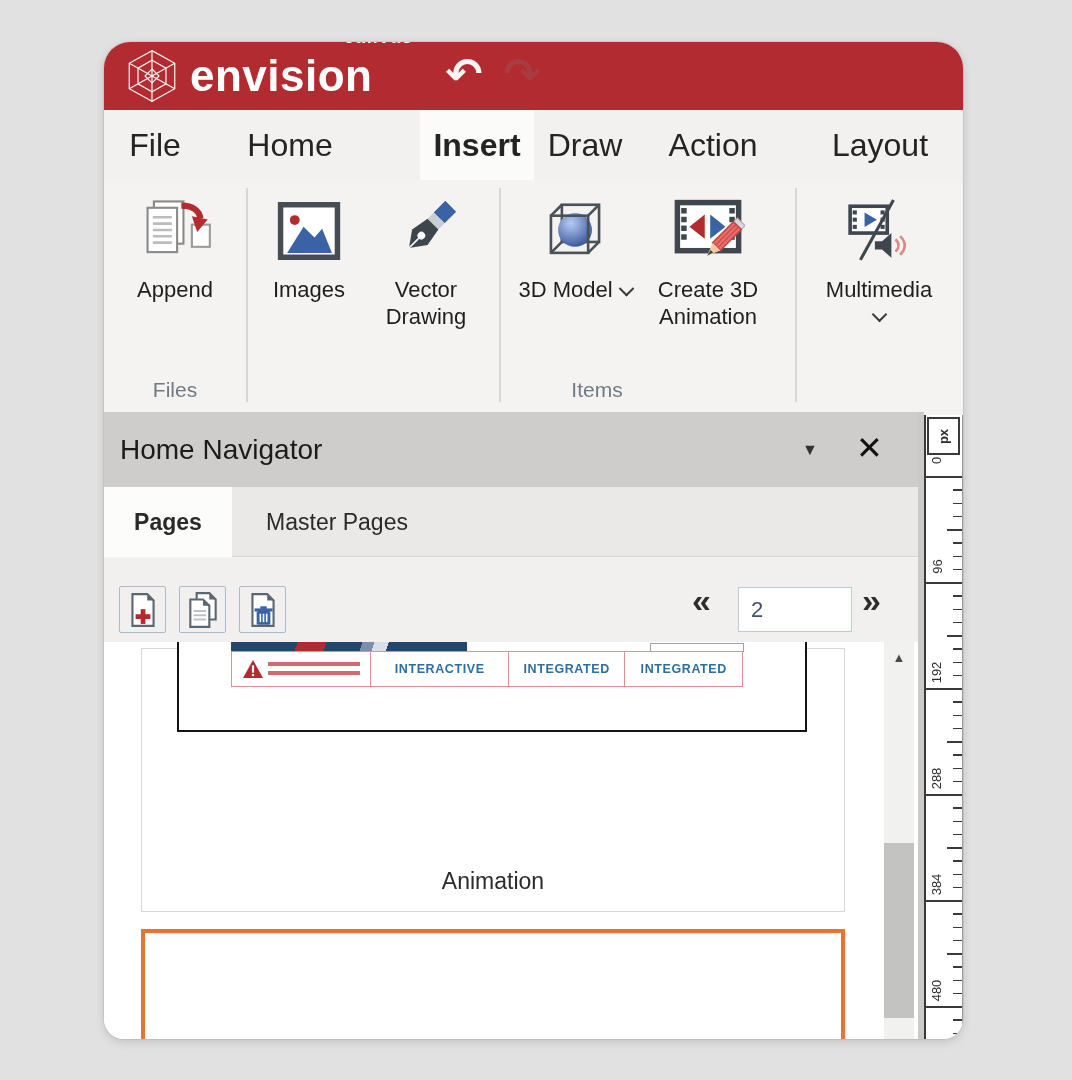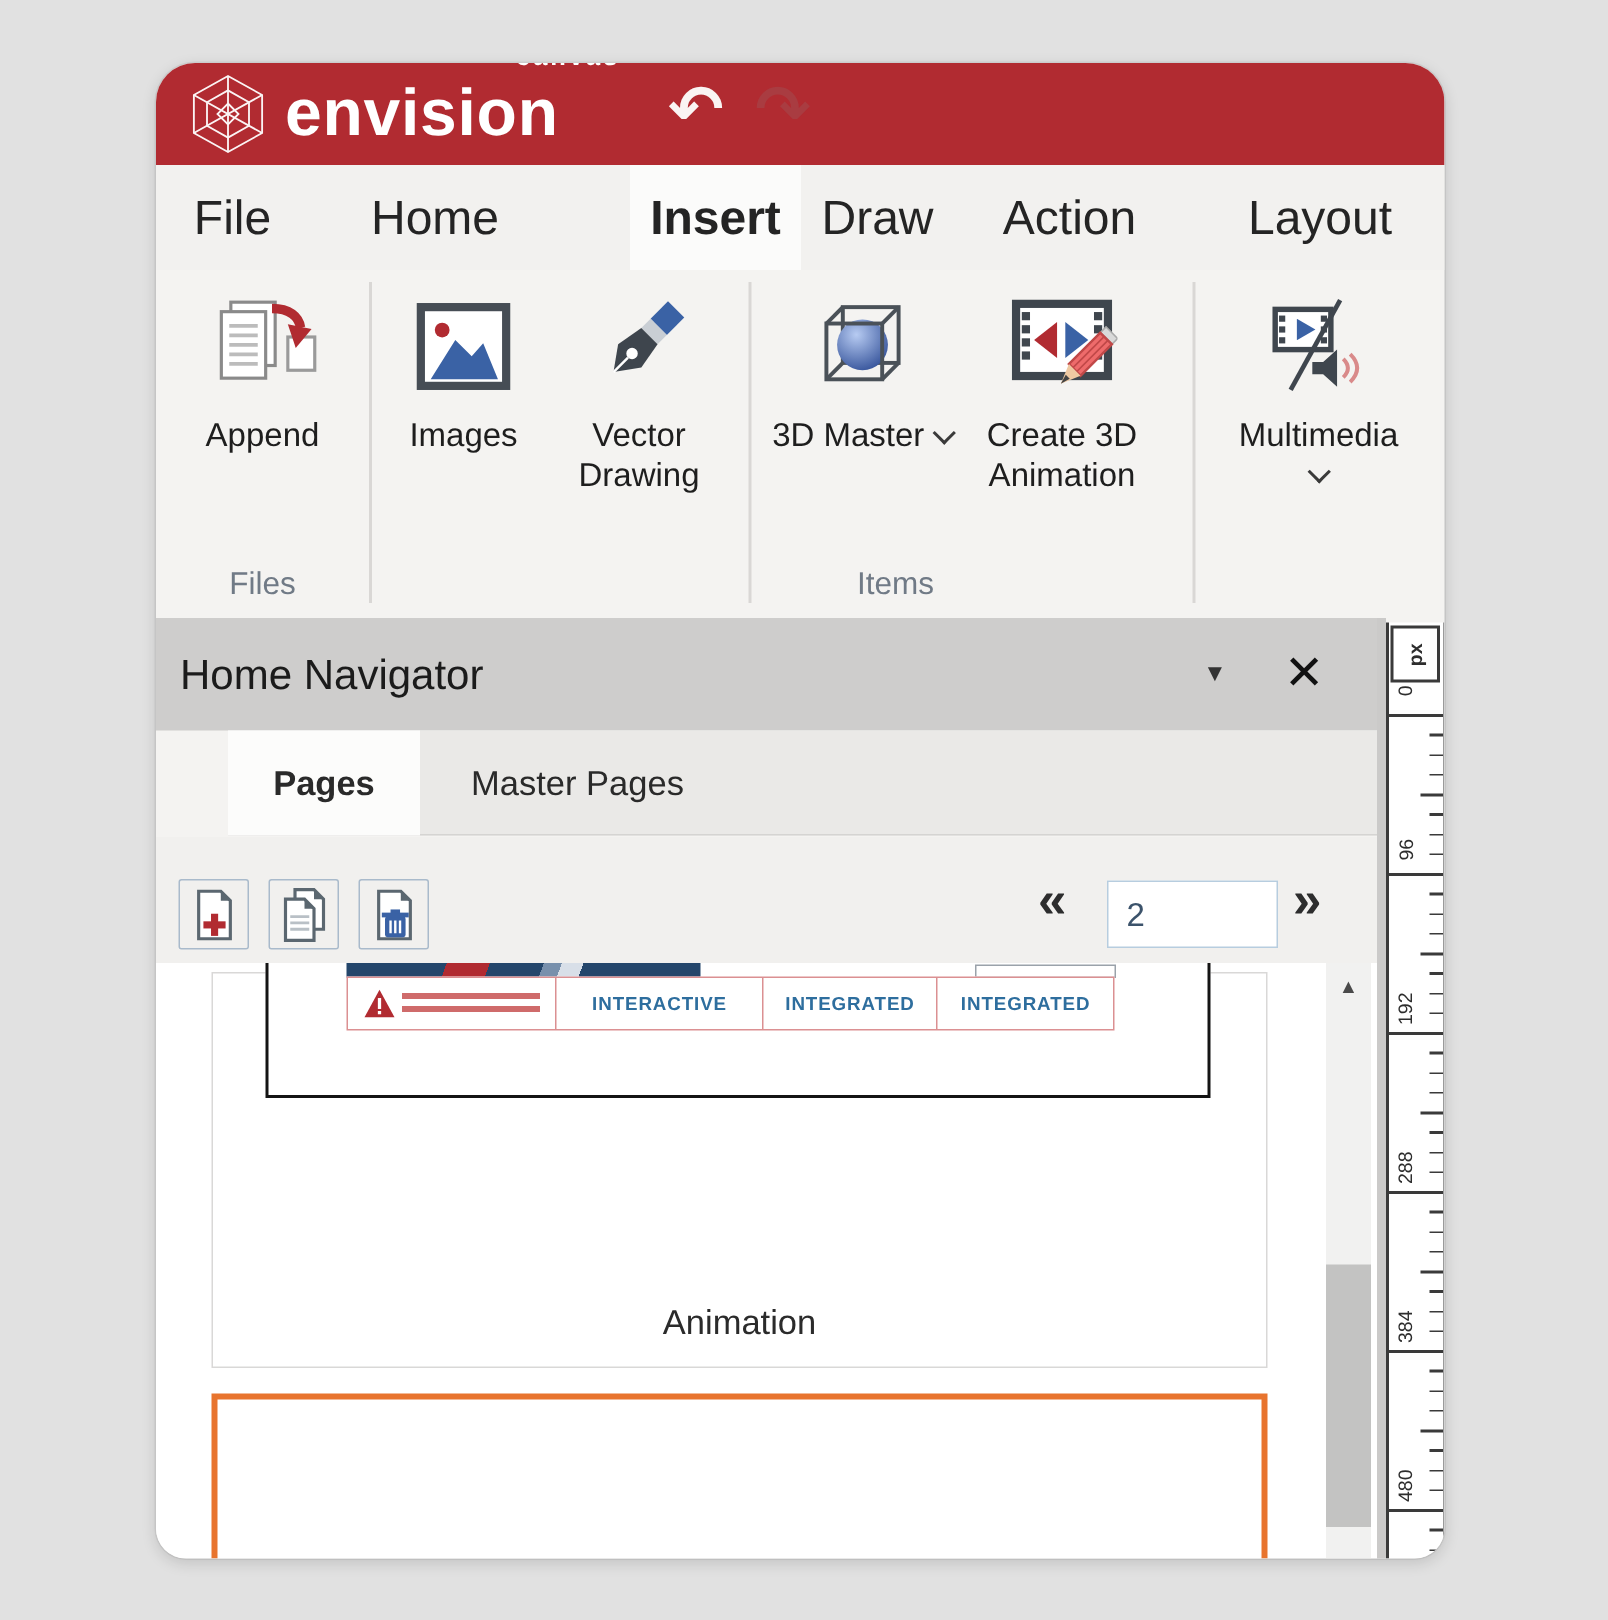--- a/index.html
+++ b/index.html
@@ -38,21 +38,21 @@
   .chev-block{display:block;margin:6px auto 0;transform:rotate(45deg);}
   .rgroup{position:absolute;top:198px;font-size:21px;color:#707A86;text-align:center;}
 
   
   .pn-header{position:absolute;left:0;top:370px;width:814px;height:75px;background:#CECDCC;}
   .pn-title{position:absolute;left:16px;top:0;height:75px;line-height:75px;font-size:28px;color:#1b1b1b;}
   .pn-drop{position:absolute;left:698px;top:0;height:75px;line-height:75px;font-size:16px;color:#333;cursor:default;}
   .pn-close{position:absolute;left:752px;top:0;height:75px;line-height:73px;font-size:32px;color:#111;cursor:default;}
 
   .pn-tabs{position:absolute;left:0;top:445px;width:814px;height:70px;background:#EAE9E7;
-    border-bottom:1px solid #D5D4D2;margin-left:48px;}
+    border-bottom:1px solid #D5D4D2;}
   .pn-tab{position:absolute;top:0;height:70px;line-height:70px;text-align:center;font-size:23px;color:#2a2a2a;cursor:default;}
   .pn-tab.active{background:#FCFCFB;font-weight:700;}
 
   .pn-toolbar{position:absolute;left:0;top:516px;width:814px;height:84px;background:#F1F0EE;}
   .tbtn{position:absolute;top:28px;width:47px;height:47px;border:1.5px solid #A9BACB;
     border-radius:2px;display:flex;align-items:center;justify-content:center;cursor:default;}
   .pager-prev,.pager-next{position:absolute;top:14px;height:56px;line-height:56px;
     font-size:34px;font-weight:700;color:#2d2d2d;cursor:default;}
   .pager-input{position:absolute;left:634px;top:29px;width:114px;height:45px;border:1.5px solid #B7CDDF;
     background:#fff;font-size:22px;color:#3C536B;padding:0 0 0 12px;outline:none;font-family:"Liberation Sans",sans-serif;}
@@ -190,21 +190,21 @@
           <rect x="20" y="8" width="34" height="34"></rect>
           <line x1="10" y1="18" x2="20" y2="8"></line>
               <line x1="44" y1="18" x2="54" y2="8"></line>
           <line x1="10" y1="52" x2="20" y2="42"></line>
               <line x1="44" y1="52" x2="54" y2="42"></line>
         </g>
         <circle cx="32" cy="31" r="15.5" fill="url(#g1)"></circle>
         <rect x="10" y="18" width="34" height="34" fill="none" stroke="#4A5158" stroke-width="2.4"></rect>
       </svg>
         </div>
-      <div class="rlab"><span>3D Master</span><span class="chev"></span></div>
+      <div class="rlab"><span>3D Model</span><span class="chev"></span></div>
     </div>
 
     <div class="rbtn" style="left:538px;width:132px">
       <div class="ric">
           <svg width="74" height="70" viewBox="0 0 64 64">
         <rect x="4" y="6" width="56" height="44" fill="#fff" stroke="#3F464E" stroke-width="5"></rect>
         <g fill="#3F464E">
           <rect x="7.5" y="11" width="5" height="5"></rect>
               <rect x="7.5" y="19" width="5" height="5"></rect>
           <rect x="7.5" y="27" width="5" height="5"></rect>

